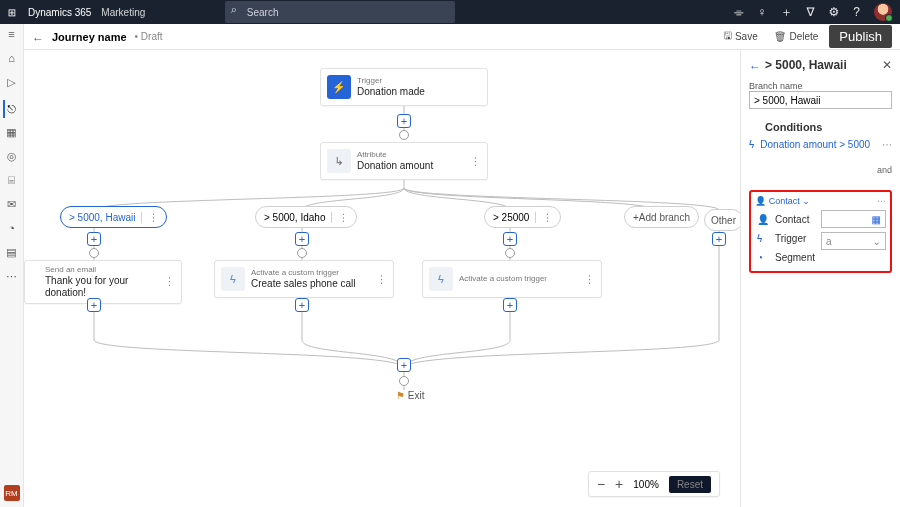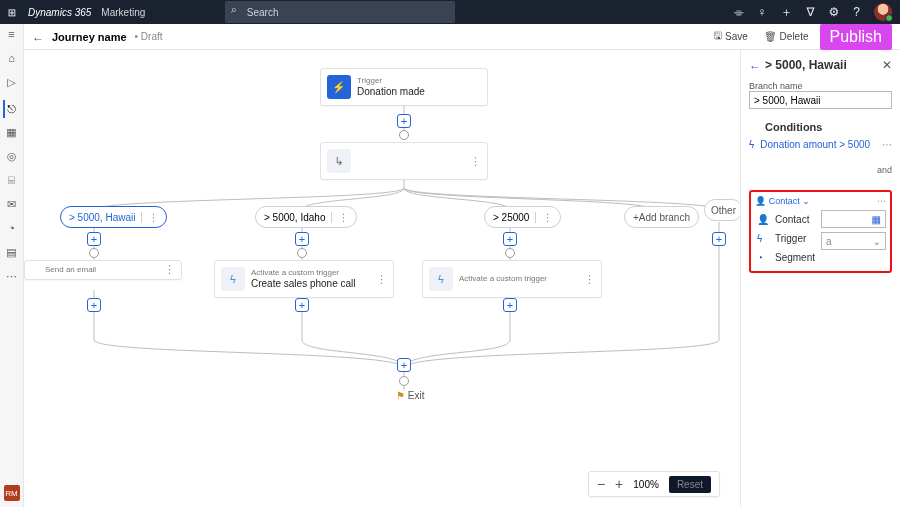--- a/index.html
+++ b/index.html
@@ -1,39 +1,39 @@
 <!DOCTYPE html>
 <html><head>
 <meta charset="utf-8">
 <style>
   * { box-sizing: border-box; margin: 0; padding: 0; font-family: "Segoe UI", Arial, sans-serif; }
   html, body { width: 900px; height: 507px; overflow: hidden; background: #fff; }
 
   
   .topbar { height: 24px; background: #1a2230; color: #fff; display: flex; align-items: center; font-size: 10px; }
   .topbar .waffle { width: 24px; text-align: center; cursor: pointer; }
-  .topbar .brand { padding-left: 4px; font-style: italic; }
+  .topbar .brand { padding-left: 4px; }
   .topbar .subbrand { padding-left: 10px; opacity: .8; }
   .topbar .searchwrap { margin-left: auto; margin-right: auto; position: relative; left: -40px; }
   .topbar .search { width: 230px; height: 22px; background: #3a4354; border: none; border-radius: 2px; color: #fff; padding: 0 6px 0 22px; font-size: 10px; }
   .topbar .search::placeholder { color: #d0d4df; }
   .topbar .sicon { position: absolute; left: 6px; top: 2px; font-size: 11px; color: #d0d4df; }
   .topbar .right { margin-left: auto; display: flex; align-items: center; gap: 14px; padding-right: 8px; }
   .topbar .right span { cursor: pointer; font-size: 12px; color: #e8e8e8; }
   .topbar .avatar { width: 18px; height: 18px; border-radius: 50%; background: radial-gradient(circle at 50% 35%, #f5c6a0 0 35%, #8e2d2d 38% 100%); position: relative; }
   .topbar .avatar::after{content:"";position:absolute;right:-1px;bottom:-1px;width:6px;height:6px;background:#4caf50;border-radius:50%;border:1px solid #1a2230;}
 
   
   .header { height: 26px; display:flex; align-items:center; border-bottom:1px solid #e6e6e6; padding:0 8px 0 34px; font-size:11px; }
   .header .back { position:absolute; left:32px; color:#555; cursor:pointer; font-size:12px; }
   .header .title { font-weight:600; margin-left:18px; }
   .header .draft { margin-left:8px; color:#888; font-size:10px; }
   .header .actions { margin-left:auto; display:flex; align-items:center; gap:6px; }
   .header .txtbtn { display:flex; align-items:center; gap:3px; color:#444; padding:3px 5px; cursor:pointer; font-size:10px; }
-  .header .publish { background:#d946ef; color:#fff; border:none; padding:4px 10px; border-radius:2px; font-size:16px; cursor:pointer; }
+  .header .publish { background:#404040; color:#fff; border:none; padding:4px 10px; border-radius:2px; font-size:13px; cursor:pointer; }
 
   
   .rail { position:absolute; left:0; top:24px; bottom:0; width:24px; background:#f6f6f6; border-right:1px solid #e6e6e6; display:flex; flex-direction:column; align-items:center; padding-top:4px; gap:8px; }
   .rail span { width:16px; height:16px; font-size:11px; color:#555; text-align:center; cursor:pointer; }
   .rail span.active { color:#000; border-left:2px solid #2563d9; margin-left:-2px; height:18px; line-height:18px;}
   .rail .userbadge { margin-top:auto; margin-bottom:6px; width:16px; height:16px; background:#b23d1f; color:#fff; font-size:8px; display:flex; align-items:center; justify-content:center; border-radius:2px; }
 
   
   .canvas { position:absolute; left:24px; top:50px; right:160px; bottom:0; background:#fff; }
   .canvas svg { position:absolute; left:0; top:0; }
@@ -165,51 +165,56 @@
     <div class="txt">
       <div class="sub">Trigger</div>
       <div class="main">Donation made</div>
     </div>
   </div>
   <div class="plusdot" style="left:373px; top:64px">+</div>
   <div class="enddot" style="left:375px; top:80px"></div>
 
   <div class="node" style="left:296px; top:92px; width:168px;">
     <div class="ic" style="background:#eef1f6;color:#6b6b6b">↳</div>
+    <div class="txt">
+      <div class="sub">Attribute</div>
+      <div class="main">Donation amount</div>
+    </div>
     <span class="more">⋮</span>
   </div>
 
   <div class="pill selected" style="left:36px; top:156px">
     <span>&gt; 5000, Hawaii</span>
       <span class="more">⋮</span>
   </div>
   <div class="pill" style="left:231px; top:156px">
     <span>&gt; 5000, Idaho</span>
       <span class="more">⋮</span>
   </div>
   <div class="pill" style="left:460px; top:156px">
     <span>&gt; 25000</span>
       <span class="more">⋮</span>
   </div>
   <div class="pill add" style="left:600px; top:156px">+ <span>Add branch</span></div>
-  <div class="pill other" style="left:680px; top:149px">
+  <div class="pill other" style="left:680px; top:159px">
       <span>Other</span>
     </div>
 
   <div class="plusdot" style="left:63px; top:182px">+</div>
   <div class="plusdot" style="left:271px; top:182px">+</div>
   <div class="plusdot" style="left:479px; top:182px">+</div>
   <div class="plusdot" style="left:688px; top:182px">+</div>
   <div class="enddot" style="left:65px; top:198px"></div>
   <div class="enddot" style="left:273px; top:198px"></div>
   <div class="enddot" style="left:481px; top:198px"></div>
 
   <div class="node" style="left:0px; top:210px; width:158px;">
     <div class="txt" style="padding-left:20px">
       <div class="sub">Send an email</div>
+      <div class="main">Thank you for your donation!</div>
     </div>
     <span class="more">⋮</span>
   </div>
   <div class="node" style="left:190px; top:210px; width:180px;">
     <div class="ic" style="background:#eef1f6;color:#5a8cd6">ϟ</div>
     <div class="txt">
       <div class="sub">Activate a custom trigger</div>
       <div class="main">Create sales phone call</div>
     </div>
     <span class="more">⋮</span>

